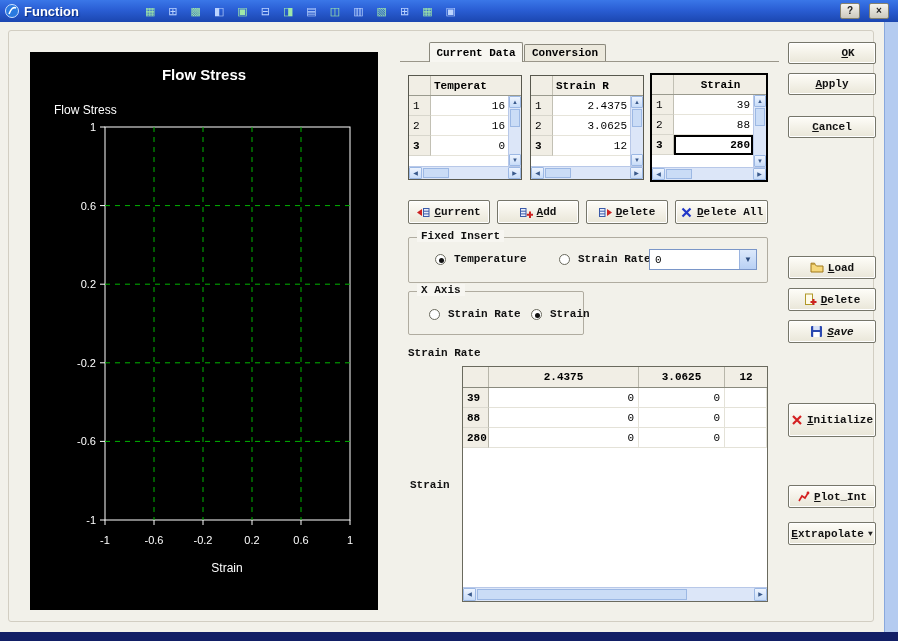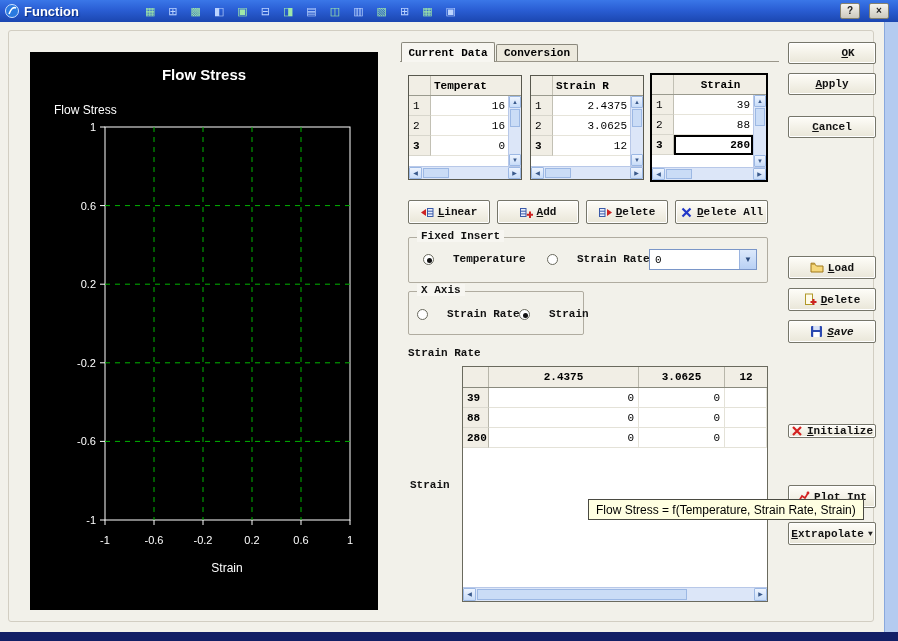--- a/index.html
+++ b/index.html
@@ -35,21 +35,21 @@
   .pt-title { font:bold 15px "Liberation Sans",sans-serif; fill:#fff; }
   .pt-lab   { font:12px "Liberation Sans",sans-serif; fill:#fff; }
   .pt-tick  { font:11px "Liberation Sans",sans-serif; fill:#fff; }
   .gridln   { stroke:#00b400; stroke-width:1; stroke-dasharray:5 5; }
   .axisbox  { fill:none; stroke:#fff; stroke-width:1; }
   .tick     { stroke:#fff; stroke-width:1; }
 
   
   .tabline { position:absolute; left:400px; top:61px; width:379px; height:1px; background:#9a968a; z-index:1; }
   .tab { position:absolute; font:bold 11px "Liberation Mono","DejaVu Sans Mono",monospace;
-    text-align:center; border:1px solid #8a887c; border-bottom:none; cursor:default; }
+    text-align:center; border:1px solid #8a887c; border-bottom:none; cursor:default;margin-left:28px; }
   .tab.active { left:401px; top:42px; width:94px; height:20px; background:#f7f6f1;
     padding-top:4px; z-index:2; border-radius:2px 2px 0 0; }
   .tab.inactive { left:496px; top:44px; width:82px; height:17px; background:#ece9dd;
     padding-top:2px; z-index:0; border-radius:2px 2px 0 0; }
 
   
   .mtable { position:absolute; background:#fff; border:1px solid #58584e; display:flex; flex-direction:column; }
   .mtable.focused { border:2px solid #000; }
   .mt-hdr { height:20px; display:flex; border-bottom:1px solid #9a9a8e; background:#f1eee5; flex:none; }
   .mt-corner { width:22px; border-right:1px solid #c2c0b4; background:#f1eee5; flex:none; }
@@ -85,22 +85,22 @@
     box-shadow:inset 0 0 0 1px #fff; cursor:default; }
   .btn .lbl { display:block; white-space:nowrap; }
   .btn .lbl.mn::first-letter { text-decoration:underline; }
   .bicon { flex:none; }
   .ddtri { font-size:8px; color:#222; line-height:8px; }
 
   
   .group { position:absolute; border:1px solid #b0aca0; border-radius:2px; }
   .group-label { position:absolute; top:-8px; left:8px; background:#f7f6f1; padding:0 4px;
     font:bold 11px "Liberation Mono","DejaVu Sans Mono",monospace; color:#111; white-space:nowrap; }
-  .ritem { position:absolute; display:flex; align-items:center; gap:19px;
-    font:bold 11px "Liberation Mono","DejaVu Sans Mono",monospace; color:#111; cursor:default; }
+  .ritem { position:absolute; display:flex; align-items:center; gap:8px;
+    font:bold 11px "Liberation Mono","DejaVu Sans Mono",monospace; color:#111; cursor:default;margin-left:12px; }
   .radio { width:11px; height:11px; border-radius:50%; border:1px solid #6a6a5e; background:#fff;
     position:relative; flex:none; }
   .radio.sel::after { content:""; position:absolute; left:3px; top:3px; width:5px; height:5px;
     border-radius:50%; background:#111; }
   .combo { position:absolute; width:108px; height:21px; background:#fff; border:1px solid #7a96c8; display:flex; }
   .combo-val { flex:1; font:11px "Liberation Mono","DejaVu Sans Mono",monospace; padding:4px 0 0 5px; }
   .combo-btn { width:17px; background:linear-gradient(180deg,#dce9fb,#b8d0f4); border-left:1px solid #9ab4e0;
     color:#2a4a7c; font-size:8px; text-align:center; line-height:19px; }
 
   
@@ -318,21 +318,21 @@
     </div>
   </div>
 
   <div class="btn" style="left:408px;top:200px;width:82px;height:24px;">
     <svg class="bicon" width="13" height="13" viewBox="0 0 13 13">
       <polygon points="0,6.5 5,3 5,10" fill="#cc2222"></polygon>
       <rect x="6.5" y="2.5" width="5.5" height="8" fill="#e8eefc" stroke="#3a5aa8"></rect>
       <line x1="6.5" y1="5.2" x2="12" y2="5.2" stroke="#3a5aa8"></line>
       <line x1="6.5" y1="7.9" x2="12" y2="7.9" stroke="#3a5aa8"></line>
     </svg>
-    <span class="lbl mn">Linear</span>
+    <span class="lbl mn">Current</span>
   </div>
   <div class="btn" style="left:497px;top:200px;width:82px;height:24px;">
     <svg class="bicon" width="13" height="13" viewBox="0 0 13 13">
       <rect x="0.5" y="2.5" width="5.5" height="8" fill="#e8eefc" stroke="#3a5aa8"></rect>
       <line x1="0.5" y1="5.2" x2="6" y2="5.2" stroke="#3a5aa8"></line>
       <line x1="0.5" y1="7.9" x2="6" y2="7.9" stroke="#3a5aa8"></line>
       <path d="M10 5.5 V 12 M6.8 8.8 H 13" stroke="#cc2222" stroke-width="2"></path>
     </svg>
     <span class="lbl mn">Add</span>
   </div>
@@ -444,35 +444,34 @@
   </div>
   <div class="btn" style="left:788px;top:320px;width:88px;height:23px;font-style:italic;">
     <svg class="bicon" width="13" height="13" viewBox="0 0 13 13">
       <rect x="1" y="1" width="11" height="11" rx="1" fill="#2a48b0"></rect>
       <rect x="3.2" y="1" width="6.6" height="4" fill="#d8e2f6"></rect>
       <rect x="3.2" y="7" width="6.6" height="5" fill="#fff"></rect>
     </svg>
     <span class="lbl mn">Save</span>
   </div>
 
-  <div class="btn" style="left:788px;top:403px;width:88px;height:14px;margin-top:21px;">
+  <div class="btn" style="left:788px;top:403px;width:88px;height:34px;">
     <svg class="bicon" width="12" height="12" viewBox="0 0 12 12">
       <path d="M2 2 L10 10 M10 2 L2 10" stroke="#d42020" stroke-width="2.2"></path>
     </svg>
     <span class="lbl mn">Initialize</span>
   </div>
 
   <div class="btn" style="left:788px;top:485px;width:88px;height:23px;">
     <svg class="bicon" width="13" height="13" viewBox="0 0 13 13">
       <path d="M2 11 L5 6 L8 8 L11 3" stroke="#d42020" stroke-width="1.6" fill="none"></path>
       <circle cx="11" cy="3" r="1.4" fill="#d42020"></circle>
     </svg>
     <span class="lbl mn">Plot_Int</span>
   </div>
 
   <div class="btn" style="left:788px;top:522px;width:88px;height:23px;">
     <span class="lbl mn">Extrapolate</span>
     <span class="ddtri">▼</span>
   </div>
 
-  <div class="tooltip">Flow Stress = f(Temperature, Strain Rate, Strain)</div>
 
 </div>
 
 </body></html>

